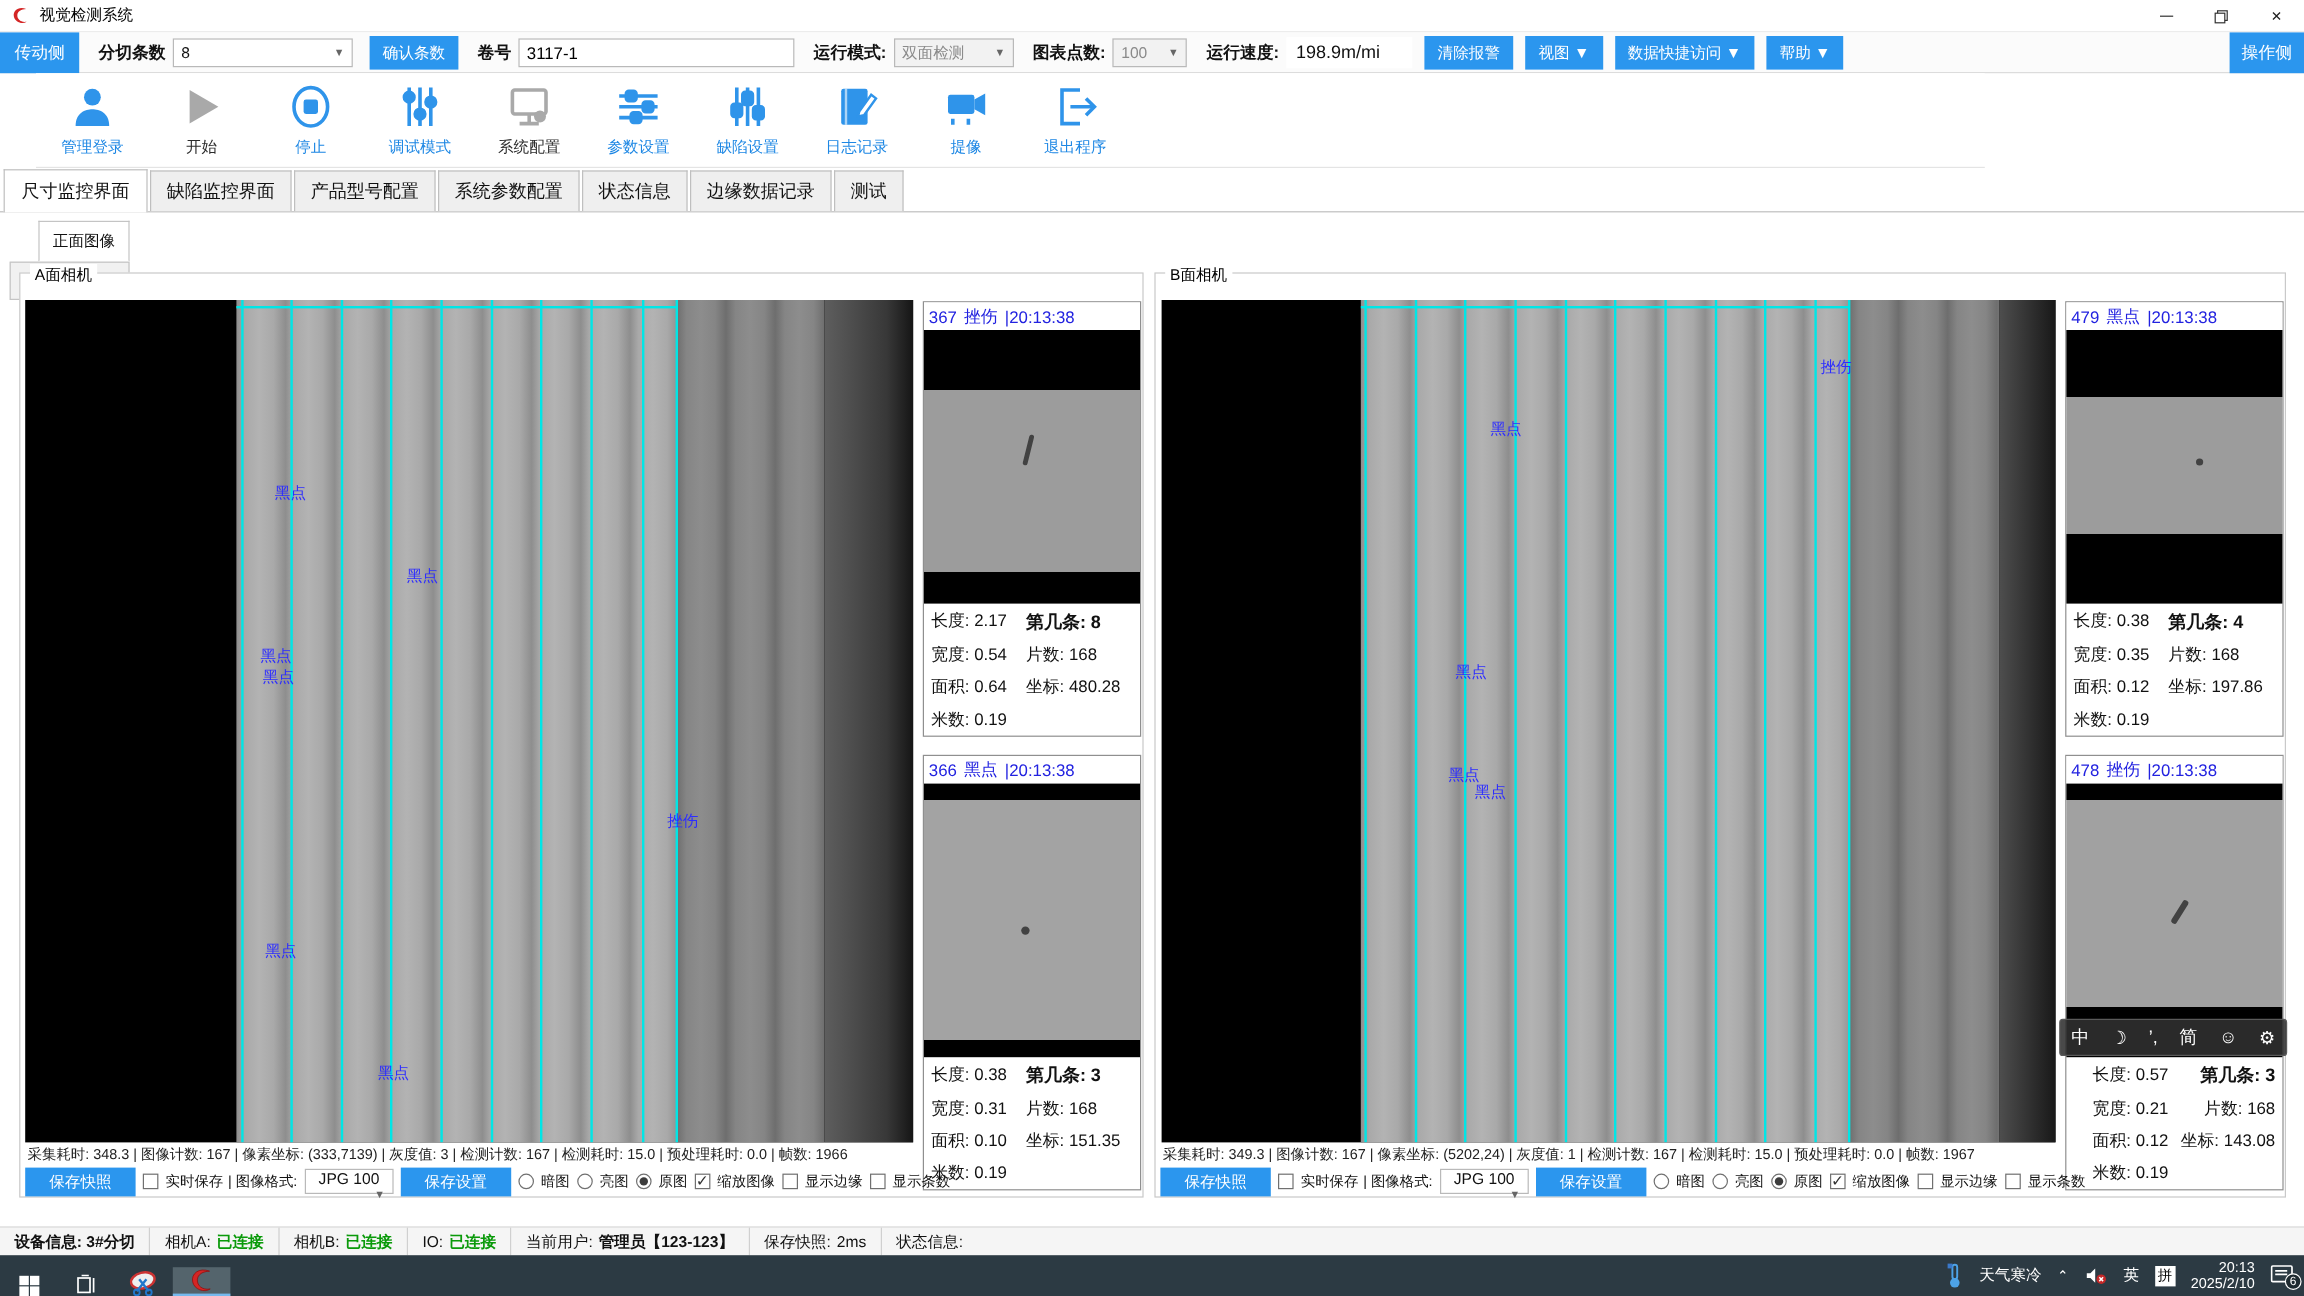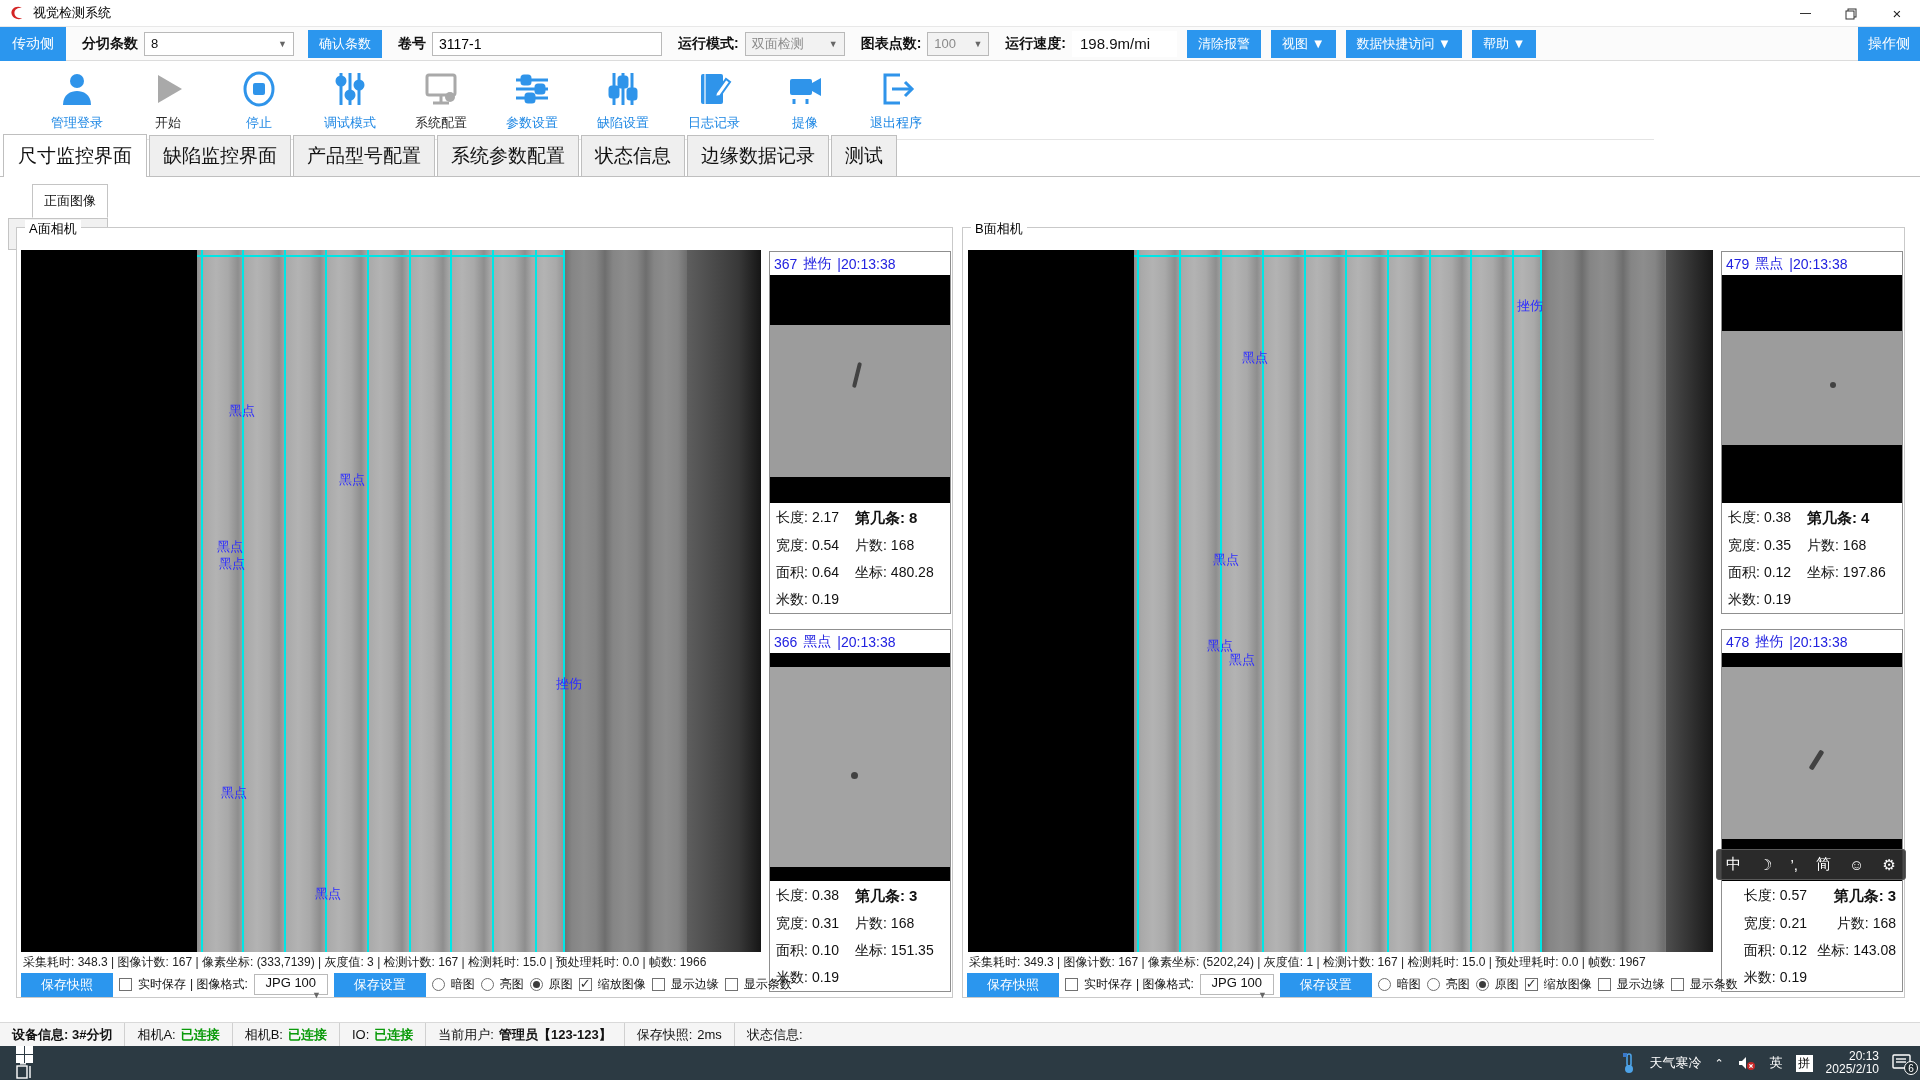--- a/index.html
+++ b/index.html
@@ -35,21 +35,21 @@
   
   .iconbar { position:absolute; top:61px; left:0; width:1624px; height:79px; background:#fff; border-bottom:1px solid #e4e4e4; display:flex; align-items:center; padding-left:4px;margin-left:30px; }
   .icn-item { width:86px; display:flex; flex-direction:column; align-items:center; justify-content:center; gap:5px; cursor:pointer; }
   .icn-item svg { width:40px; height:40px; }
   .icn-lbl { font-size:13px; color:#1d87e4; }
   .icn-lbl.dark { color:#2b2b2b; }
   .icn-sep { width:1px; background:#ddd; margin:18px 2px; }
 
   
   .tabs1 { position:absolute; top:145px; left:0; width:1920px; height:32px; padding-left:3px; border-bottom:1px solid #bfbfbf; display:flex; align-items:flex-end; background:#fff; }
-  .tab1 { border:1px solid #bfbfbf; border-bottom:none; background:#efefef; padding:7px 13px; font-size:19px; margin-right:2px; cursor:pointer; }
+  .tab1 { border:1px solid #bfbfbf; border-bottom:none; background:#efefef; padding:7px 13px; font-size:15px; margin-right:2px; cursor:pointer; }
   .tab1.active { background:#fff; padding:8px 14px; position:relative; top:1px; }
   .tabs2 { position:absolute; top:184px; left:8px; display:flex; align-items:flex-end; height:30px;flex-direction:column; }
   .tab2 { border:1px solid #c4c4c4; background:#f1f1f1; padding:6px 10px; font-size:13px; margin-right:2px; cursor:pointer; }
   .tab2.active { background:#fff; border-bottom-color:#fff; padding:7px 11px; }
 
   
   .grp { position:absolute; border:1px solid #c9c9c9; background:#fff; }
   .grp-a { left:16px; top:227px; width:937px; height:771px; }
   .grp-b { left:962px; top:227px; width:943px; height:771px; }
   .grp-title { position:absolute; top:-8px; left:8px; background:#fff; padding:0 4px; font-size:13px; color:#000; }
@@ -86,21 +86,21 @@
   .fmt-sel { width:74px; height:21px;flex-direction:column; }
   .ctl-lab { margin-left:-2px; }
 
   
   .statusbar { position:absolute; left:0; top:1022px; width:1920px; height:24px; background:#f5f5f5; border-top:1px solid #d9d9d9; display:flex; align-items:center; font-size:13px; }
   .sseg { padding:0 12px; height:100%; display:flex; align-items:center; gap:5px; border-right:1px solid #d0d0d0; white-space:nowrap; }
   .green { color:#0a9a0a; font-weight:bold; }
   .bold { font-weight:bold; }
 
   
-  .taskbar { position:absolute; left:0; top:1046px; width:1920px; height:34px; background:#2c3a43; display:flex; align-items:flex-start; color:#fff;flex-direction:column; }
+  .taskbar { position:absolute; left:0; top:1046px; width:1920px; height:34px; background:#2c3a43; display:flex; align-items:flex-end; color:#fff; }
   .tb-cell { width:48px; display:flex; align-items:center; justify-content:center; cursor:pointer; }
   .tb-cell.appactive { background:#54646c; border-bottom:2px solid #76b9ed; }
   .tray { position:absolute; right:6px; top:0; height:34px; display:flex; align-items:center; gap:13px; font-size:13px; }
   .tray .chev { font-size:11px; color:#fff; }
   .clock { text-align:right; font-size:12px; line-height:13px; }
   .imebox { background:#fff; color:#000; width:17px; height:17px; display:flex; align-items:center; justify-content:center; font-size:12px; }
   .notif { position:relative; width:22px; height:18px; }
   .notif .bdg { position:absolute; right:-4px; bottom:-3px; width:14px; height:14px; border-radius:50%; background:#1e2a30; border:1px solid #fff; color:#fff; font-size:10px; display:flex; align-items:center; justify-content:center; }
 
   

